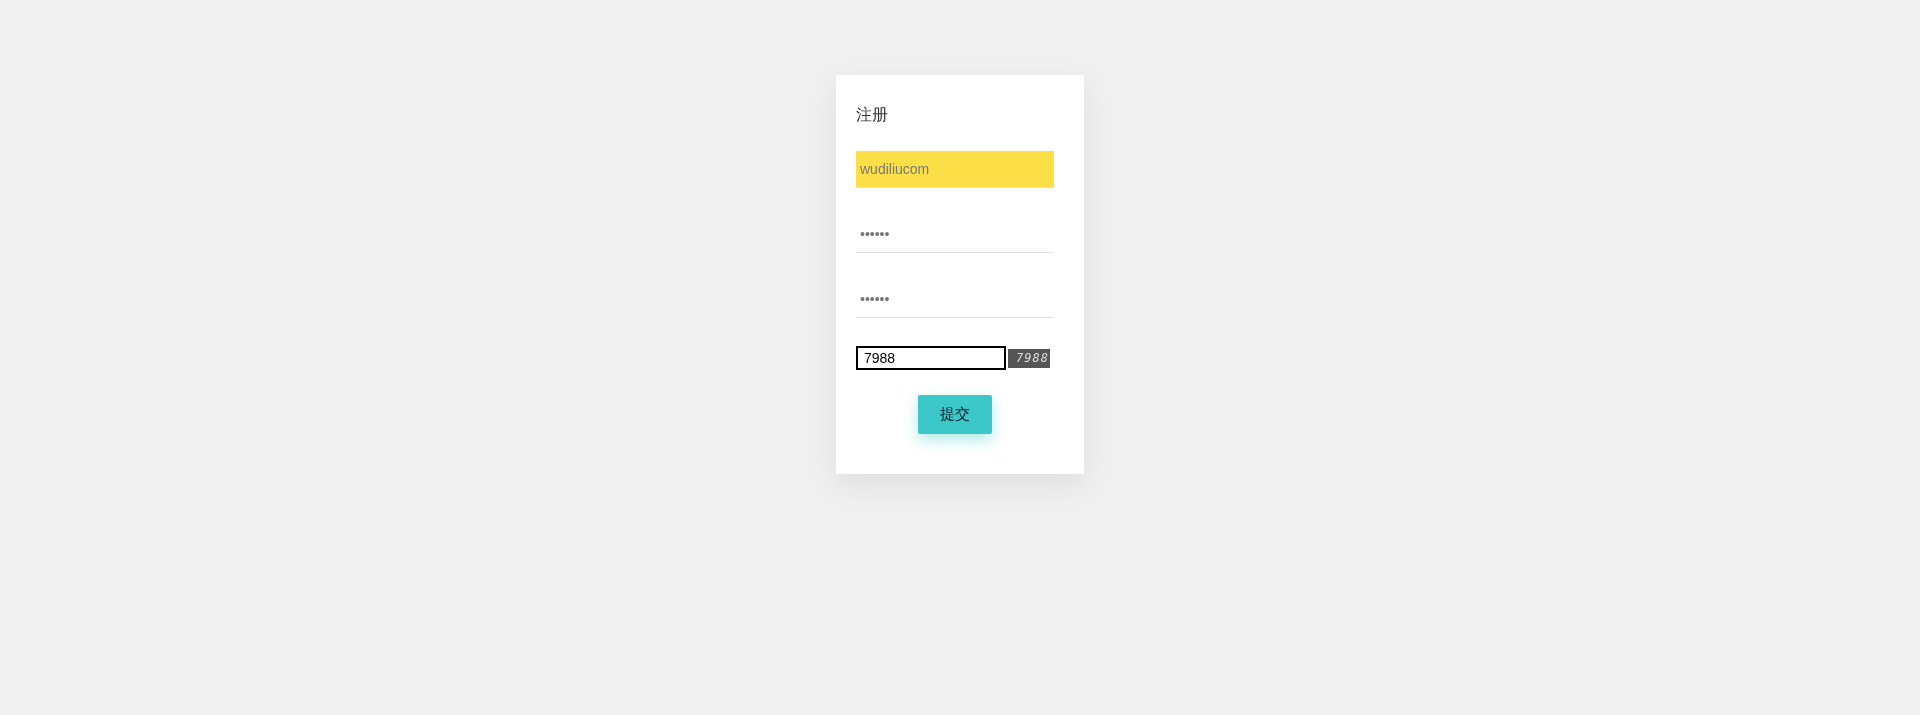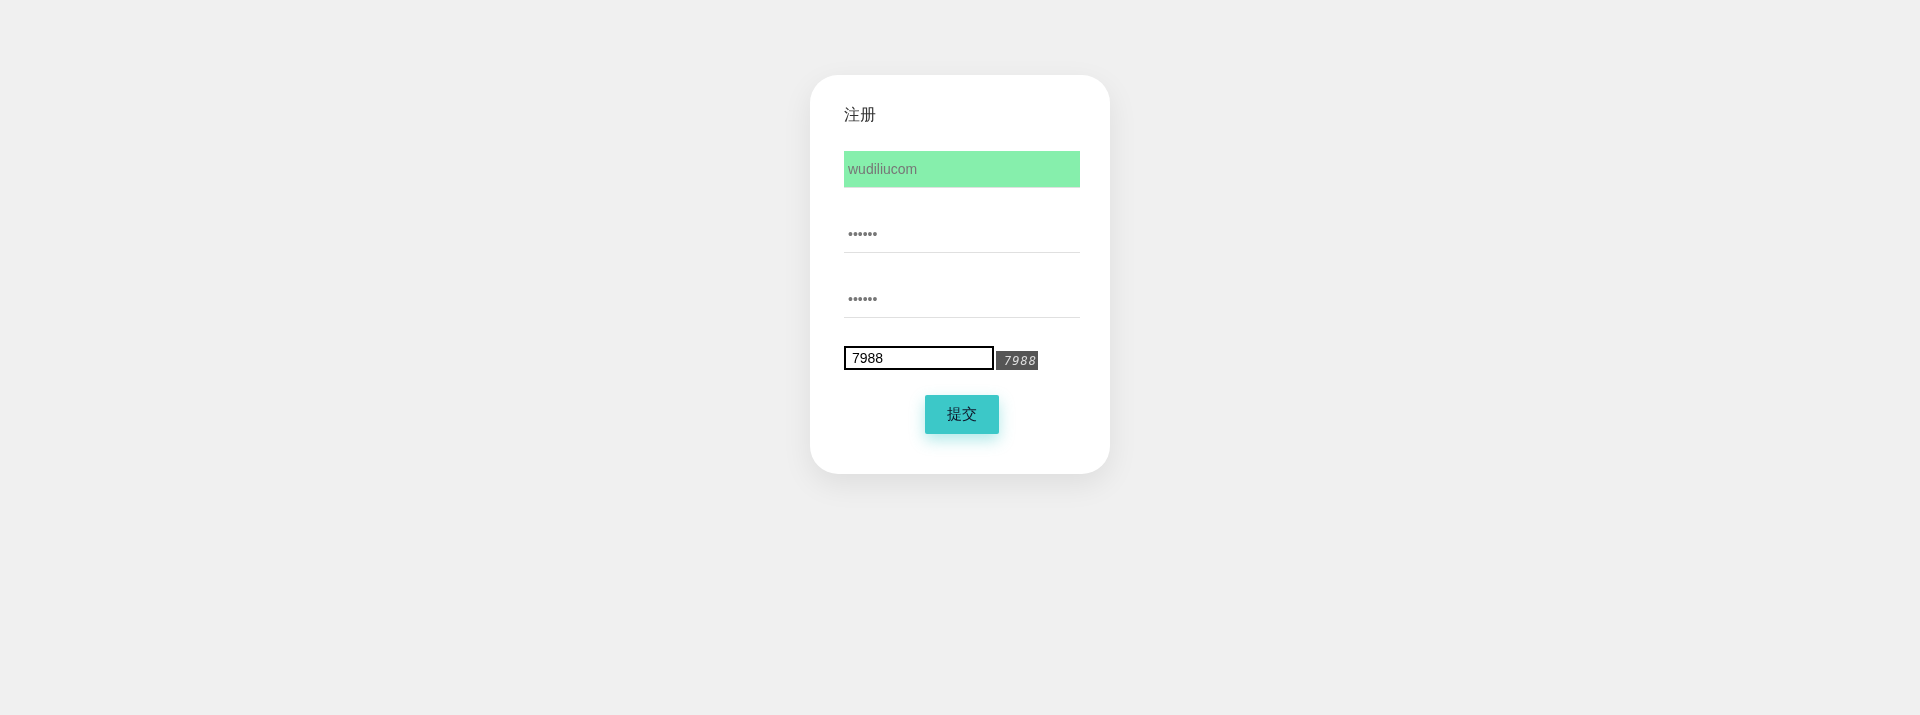--- a/index.html
+++ b/index.html
@@ -12,50 +12,49 @@
       font-family: -apple-system, BlinkMacSystemFont, "Segoe UI", "Microsoft YaHei", sans-serif;
       width: 1920px;
       height: 715px;
       display: flex;
       justify-content: center;
       align-items: flex-start;
       padding-top: 75px;
     }
     .card {
       background-color: #ffffff;
-      width: 300px;
-      padding: 30px 30px 40px 34px;
+      width: 248px;
+      padding: 30px 30px 40px 20px;
       box-shadow: 0 10px 30px rgba(0,0,0,0.08);
-      border-radius: 28px;
     }
     .title {
       font-size: 16px;
       color: #333;
       margin-bottom: 25px;
       font-weight: 400;
     }
     .input-line {
       width: 100%;
       border: none;
       border-bottom: 1px solid #e0e0e0;
       padding: 10px 4px;
       font-size: 14px;
       outline: none;
       margin-bottom: 28px;
       color: #777;
     }
     .input-line.autofill {
-      background-color: #86efac;
+      background-color: #fde047;
     }
     .input-line::placeholder {
       color: #aaa;
     }
     .captcha-row {
       display: flex;
-      align-items: flex-end;
+      align-items: center;
       gap: 2px;
       margin-bottom: 25px;
     }
     .captcha-input {
       width: 150px;
       border: 2px solid #000;
       padding: 3px 6px;
       font-size: 14px;
       outline: none;
       height: 24px;

